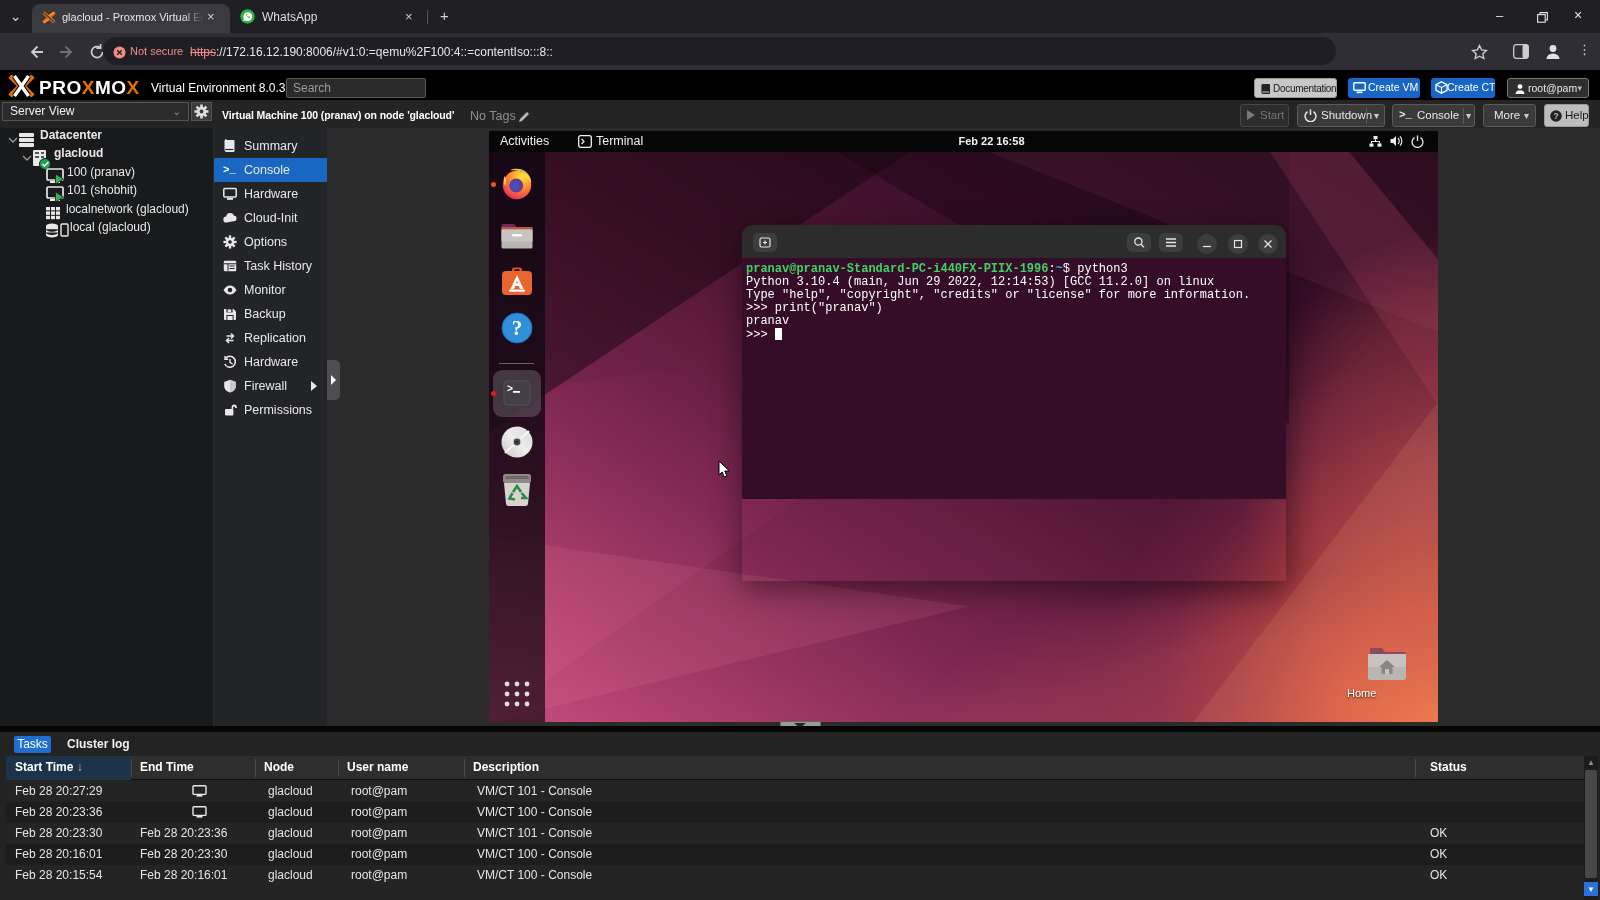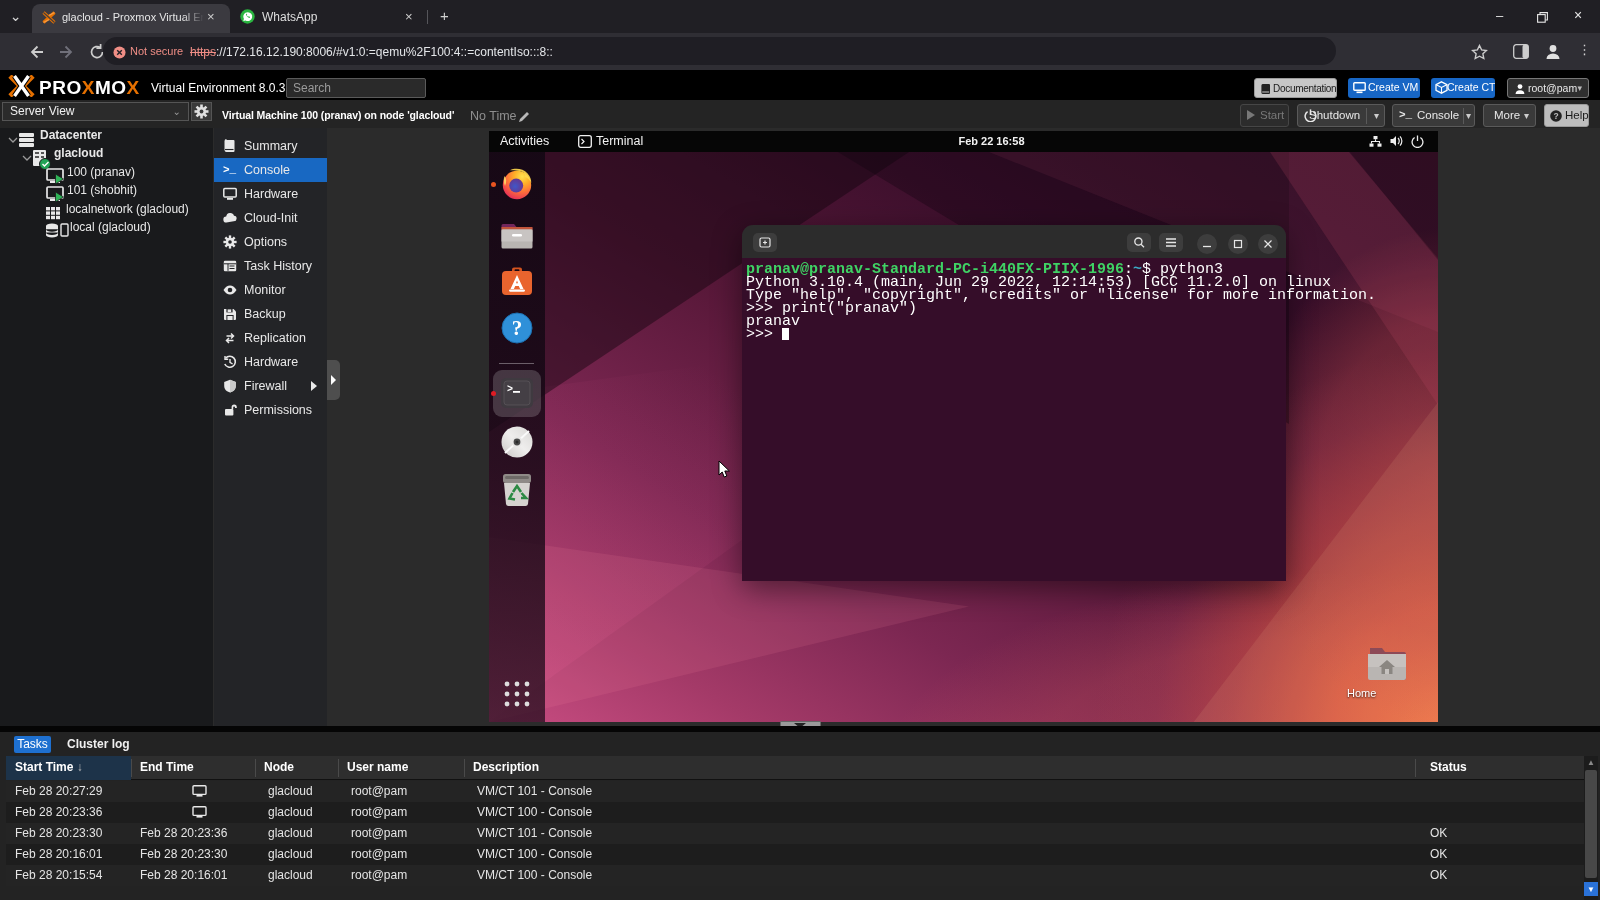--- a/index.html
+++ b/index.html
@@ -42,21 +42,21 @@
 
   
   #screen { left:489px; top:3px; width:949px; height:591px; overflow:hidden; }
   #gtopbar { left:0; top:0; width:949px; height:21px; background:#060606; color:#f2f2f2; font-size:12.5px; }
   #wall { left:0; top:21px; width:949px; height:570px; }
   #dock { left:0; top:21px; width:56px; height:570px; background:linear-gradient(to bottom, rgba(20,8,20,0.92), rgba(24,9,22,0.86) 55%, rgba(30,10,25,0.72)); }
 
   
   #term { left:253px; top:94px; width:544px; height:356px; border-radius:11px 11px 0 0; box-shadow:0 8px 30px rgba(0,0,0,0.45); }
   #termbar { left:0; top:0; width:544px; height:33px; background:#2c2c2c; border-radius:11px 11px 0 0; }
-  #termbody { left:0; top:33px; width:544px; height:323px; background:#350d29; font-family:"Liberation Mono", monospace; font-size:15px; line-height:13px; color:#ffffff; padding:5px 0 0 4px; white-space:pre; }
+  #termbody { left:0; top:33px; width:544px; height:241px; background:#350d29; font-family:"Liberation Mono", monospace; font-size:12px; line-height:13px; color:#ffffff; padding:5px 0 0 4px; white-space:pre; }
   .tbtn2 { position:absolute; top:8px; width:24px; height:19px; background:#3d3d3d; border-radius:5px; }
   .tcirc { position:absolute; top:9px; width:20px; height:20px; background:#3d3d3d; border-radius:50%; color:#e6e6e6; text-align:center; }
 
   
   #blackline { left:0; top:726px; width:1600px; height:6px; background:#050505; }
   #taskpanel { left:0; top:732px; width:1600px; height:168px; background:#232323;padding-left:48px; }
   .col-sep { position:absolute; top:3px; width:1px; height:18px; background:#4a4a4a; }
   .trow { position:absolute; left:6px; width:1578px; height:21px; font-size:12px; color:#e4e4e4; }
   .tcell { position:absolute; top:3px; white-space:nowrap; }
 
@@ -180,30 +180,30 @@
             <rect x="-1.3" y="-7" width="2.6" height="14"></rect>
             <rect x="-1.3" y="-7" width="2.6" height="14" transform="rotate(45)"></rect>
             <rect x="-1.3" y="-7" width="2.6" height="14" transform="rotate(90)"></rect>
             <rect x="-1.3" y="-7" width="2.6" height="14" transform="rotate(135)"></rect>
           </g>
           <circle r="4.6" fill="#e0e0e0"></circle>
           <circle r="1.9" fill="#3a3a3a"></circle>
         </g>
       </svg></div>
   <div class="abs" style="left:222px; top:109px; font-size:10.5px; font-weight:bold; color:#fff; letter-spacing:-0.1px;">Virtual Machine 100 (pranav) on node 'glacloud'</div>
-  <div class="abs" style="left:470px; top:109px; font-size:12.5px; color:#8f8f8f;">No Time</div>
+  <div class="abs" style="left:470px; top:109px; font-size:12.5px; color:#8f8f8f;">No Tags</div>
   <div class="abs" id="pencil" style="left:518px; top:109px; width:12px; height:12px;"><svg width="12" height="12" viewBox="0 0 12 12">
         <path d="M1 11 l1 -3 l7 -7 l2 2 l-7 7 Z" fill="#b8b8b8"></path>
       </svg></div>
 
   <div class="tbtn" id="bstart" style="left:1240px; width:49px; background:#2c2c2c; border-color:#464646; color:#787878;"><span style="position:absolute; left:6px; top:5px; width:0; height:0; border-left:8px solid #787878; border-top:5.5px solid transparent; border-bottom:5.5px solid transparent;"></span><span style="margin-left:19px;">Start</span></div>
   <div class="tbtn" id="bshut" style="left:1297px; width:88px;"><svg style="position:absolute; left:6px; top:4px;" width="13" height="13" viewBox="0 0 13 13">
         <path d="M3.6 2.7 a5.4 5.4 0 1 0 5.8 0" stroke="#e8e8e8" stroke-width="1.5" fill="none"></path>
         <path d="M6.5 0.4 v5.6" stroke="#e8e8e8" stroke-width="1.5"></path>
-      </svg><span style="margin-left:11px;">Shutdown</span><span style="position:absolute; left:68px; top:3px; width:1px; height:16px; background:#5a5a5a;"></span><span style="position:absolute; right:5px; top:0px; color:#ccc; font-size:10px;">▾</span></div>
+      </svg><span style="margin-left:23px;">Shutdown</span><span style="position:absolute; left:68px; top:3px; width:1px; height:16px; background:#5a5a5a;"></span><span style="position:absolute; right:5px; top:0px; color:#ccc; font-size:10px;">▾</span></div>
   <div class="tbtn" id="bcons" style="left:1392px; width:83px;"><span style="position:absolute; left:6px; top:4px; font-family:'Liberation Mono',monospace; font-weight:bold; font-size:11px; line-height:12px;">&gt;_</span><span style="margin-left:24px;">Console</span><span style="position:absolute; left:70px; top:3px; width:1px; height:16px; background:#5a5a5a;"></span><span style="position:absolute; right:3px; top:0px; color:#ccc; font-size:10px;">▾</span></div>
   <div class="tbtn" id="bmore" style="left:1483px; width:53px;"><span style="margin-left:10px;">More</span><span style="position:absolute; right:6px; top:0px; color:#ccc; font-size:10px;">▾</span></div>
   <div class="tbtn" id="bhelp" style="left:1544px; width:45px; background:#bdbdbd; color:#1a1a1a; border-color:#9a9a9a;"><svg style="position:absolute; left:5px; top:5px;" width="12" height="12" viewBox="0 0 12 12">
         <circle cx="6" cy="6" r="5.8" fill="#222"></circle>
         <text x="6" y="9.2" font-size="8.5" font-weight="bold" fill="#bdbdbd" text-anchor="middle" font-family="Liberation Sans, sans-serif">?</text>
       </svg><span style="margin-left:20px;">Help</span></div>
 
   <div id="content" class="abs">
     <div id="tree" class="abs">
       <div class="titem" style="left:40px; top:0px; font-weight:bold;">Datacenter</div>

